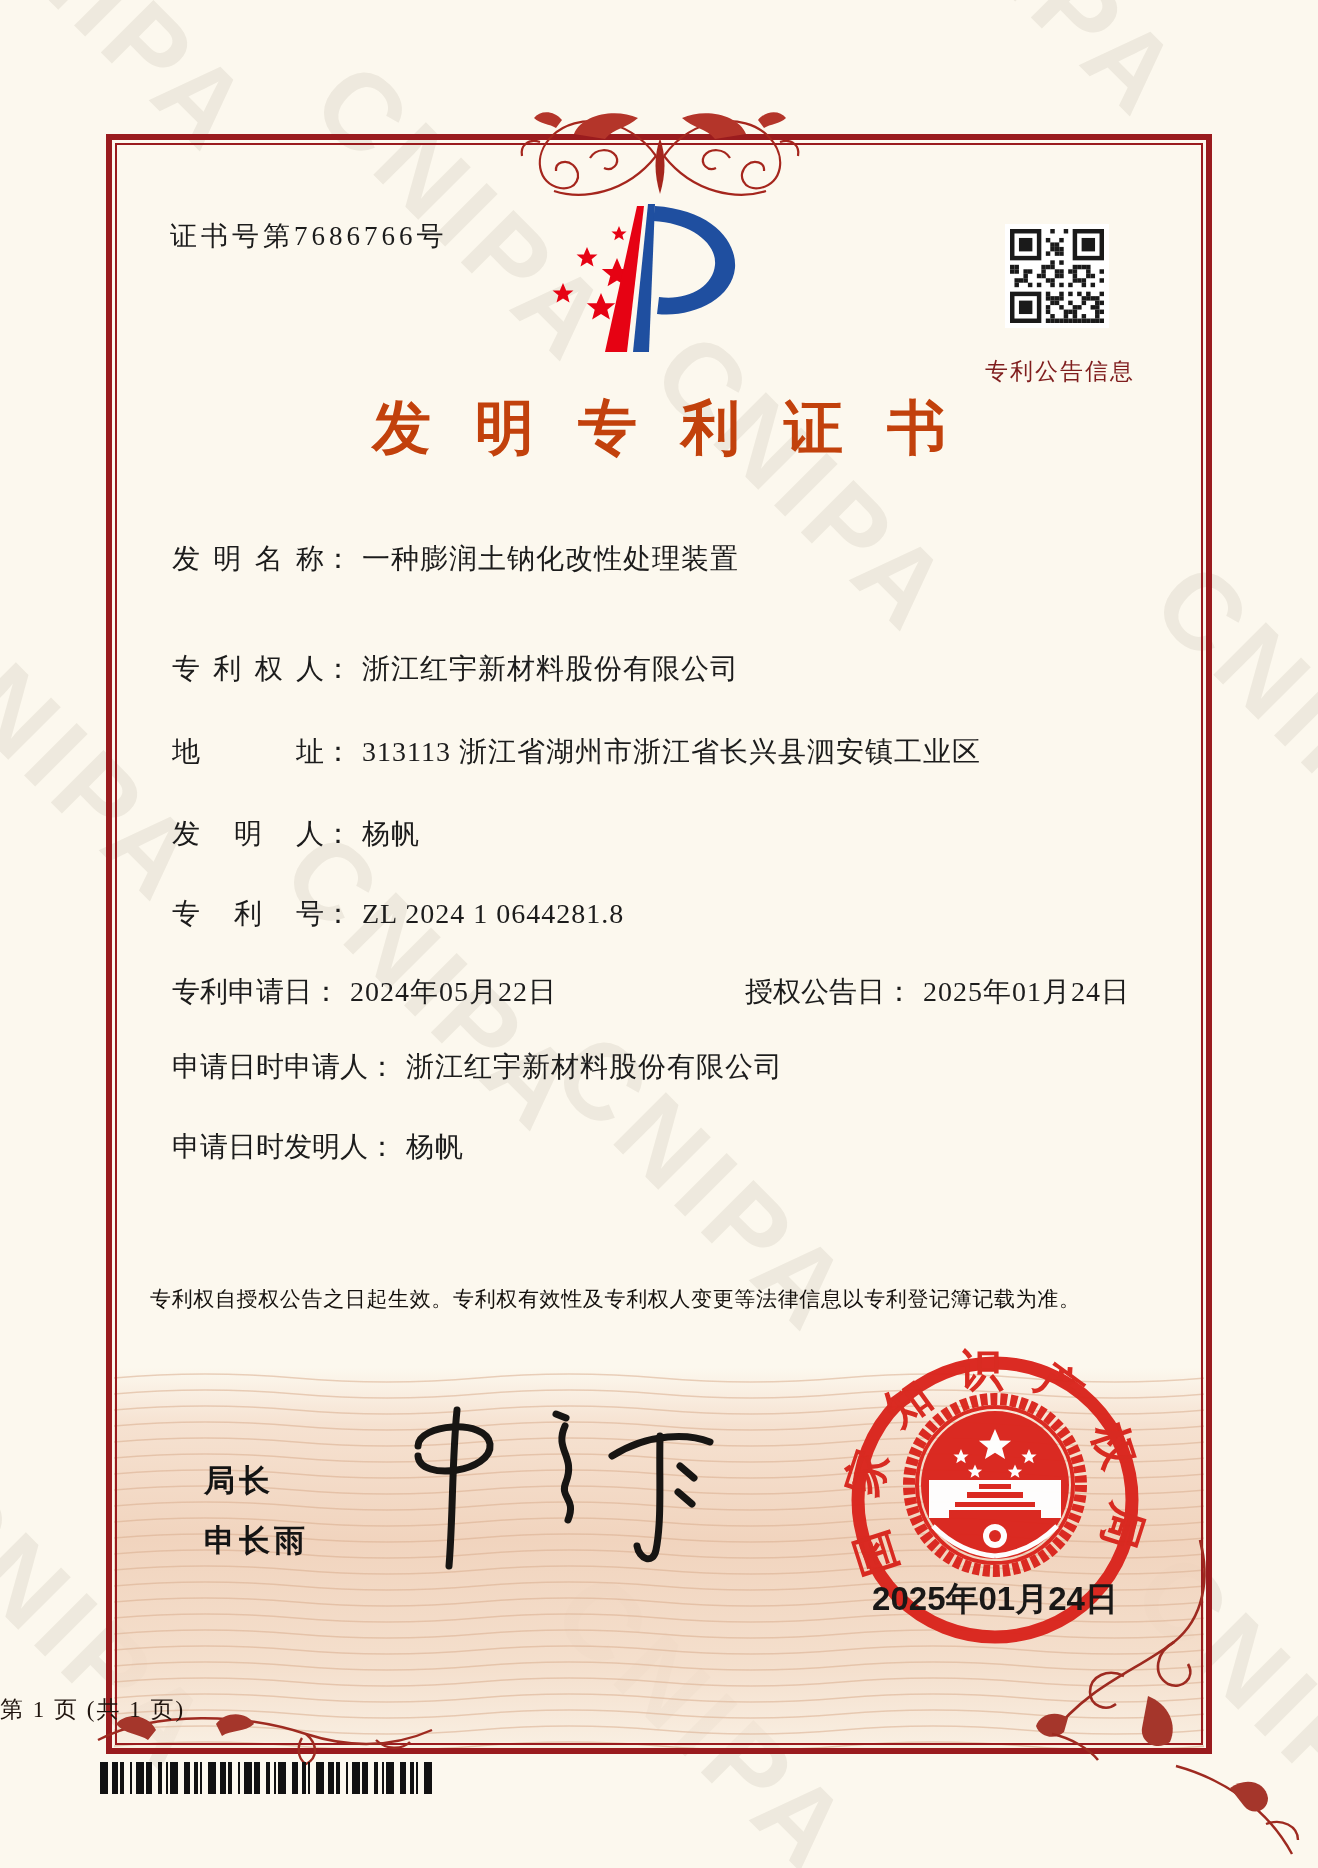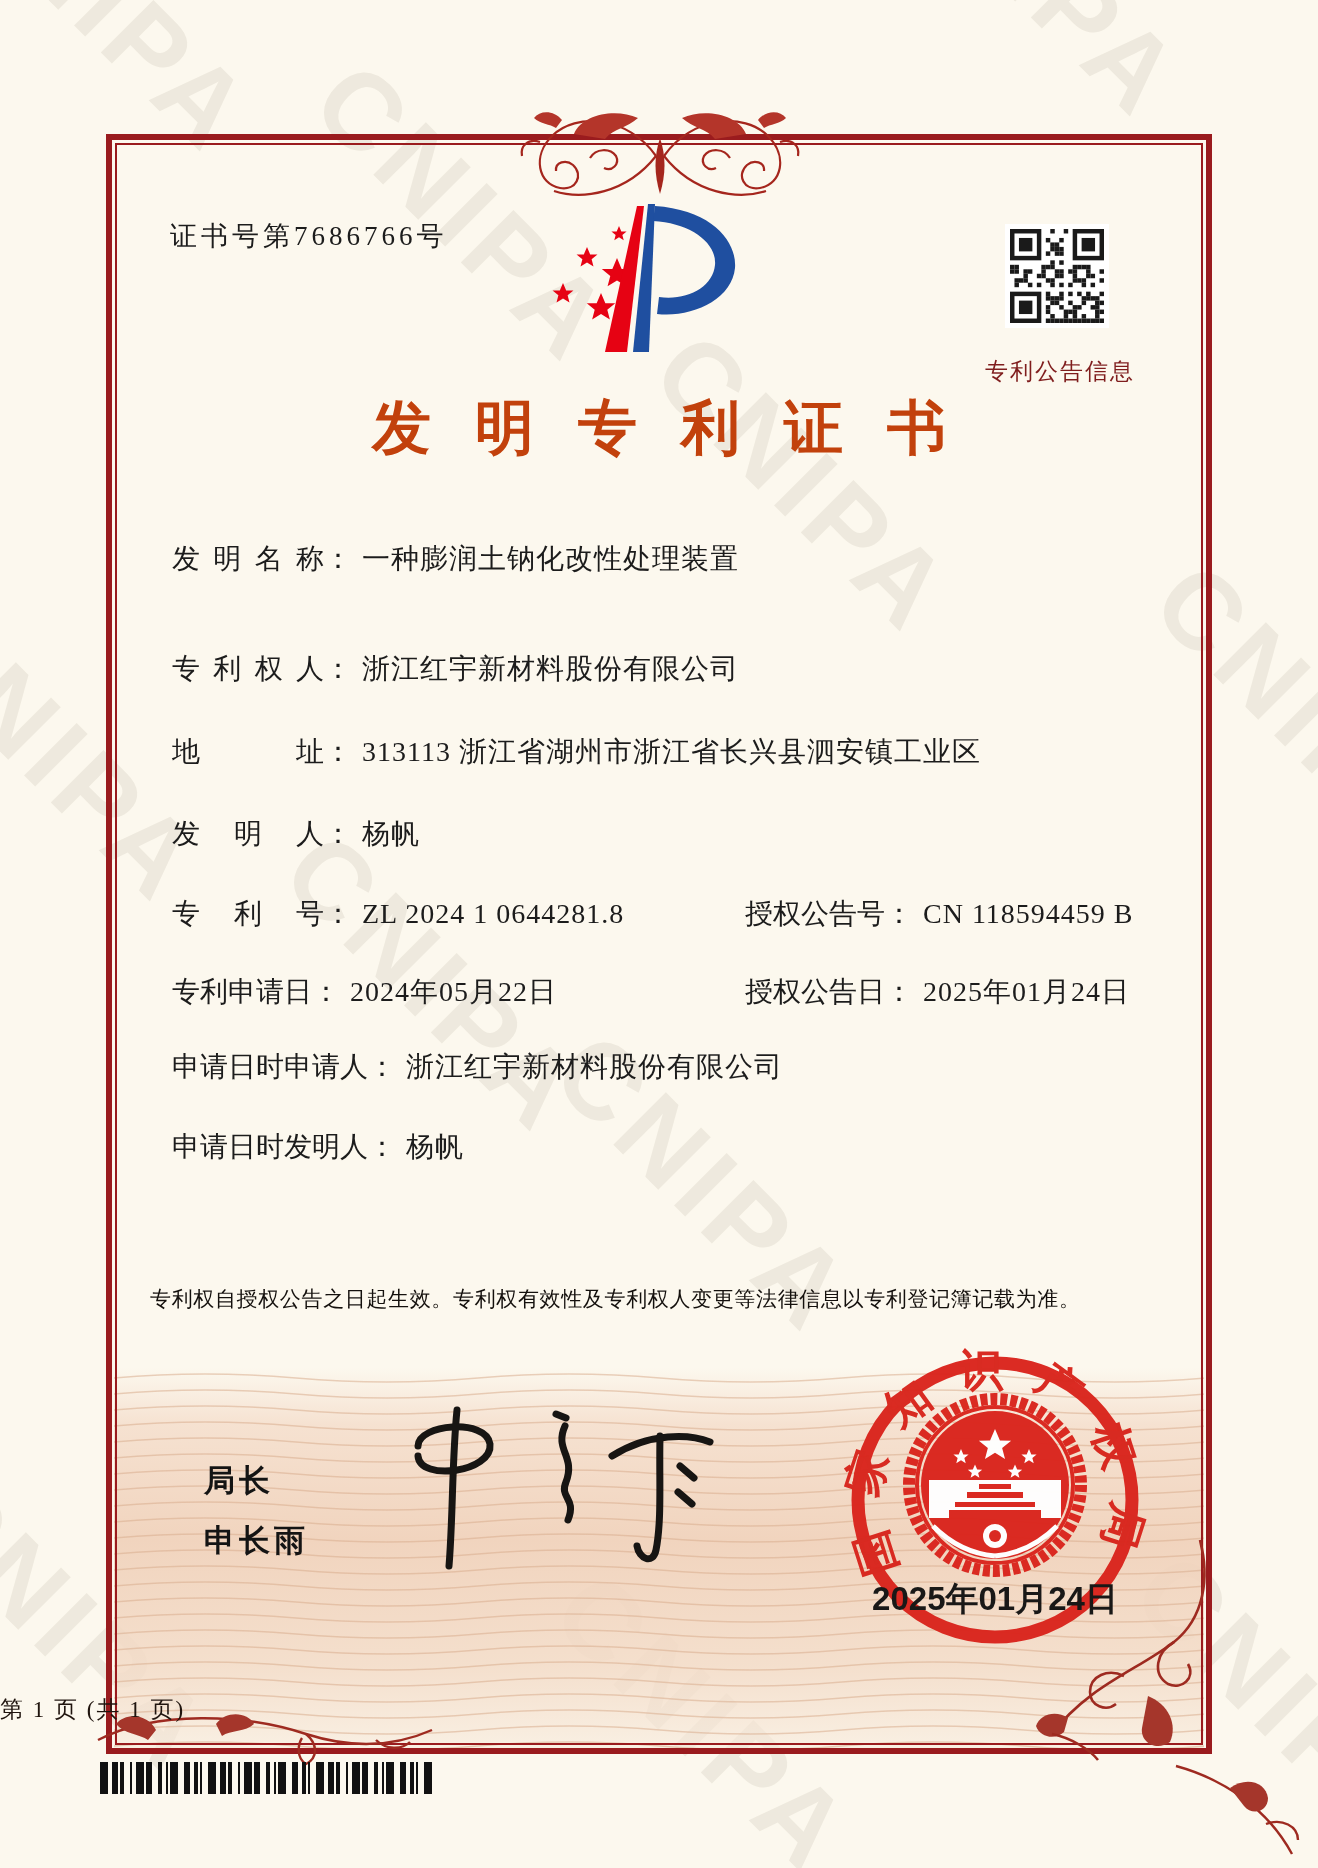--- a/index.html
+++ b/index.html
@@ -322,23 +322,20 @@
   </div>
   <div class="row" style="top:733px">
     <span class="lbl">地址</span><span class="colon">：</span><span class="val">313113 浙江省湖州市浙江省长兴县泗安镇工业区</span>
   </div>
   <div class="row" style="top:815px">
     <span class="lbl">发明人</span><span class="colon">：</span><span class="val">杨帆</span>
   </div>
 
   <div class="row pair" style="top:895px">
     <span class="lbl">专利号</span><span class="colon">：</span><span class="val">ZL 2024 1 0644281.8</span>
-    <span class="rcol" style="left:573px">
-      <span class="lbl natural">授权公告号</span><span class="colon">：</span><span class="val">CN 118594459 B</span>
-    </span>
   </div>
   <div class="row pair" style="top:973px">
     <span class="lbl natural">专利申请日</span><span class="colon">：</span><span class="val">2024年05月22日</span>
     <span class="rcol" style="left:573px">
       <span class="lbl natural">授权公告日</span><span class="colon">：</span><span class="val">2025年01月24日</span>
     </span>
   </div>
 
   <div class="row" style="top:1048px">
     <span class="lbl natural">申请日时申请人</span><span class="colon">：</span><span class="val">浙江红宇新材料股份有限公司</span>

